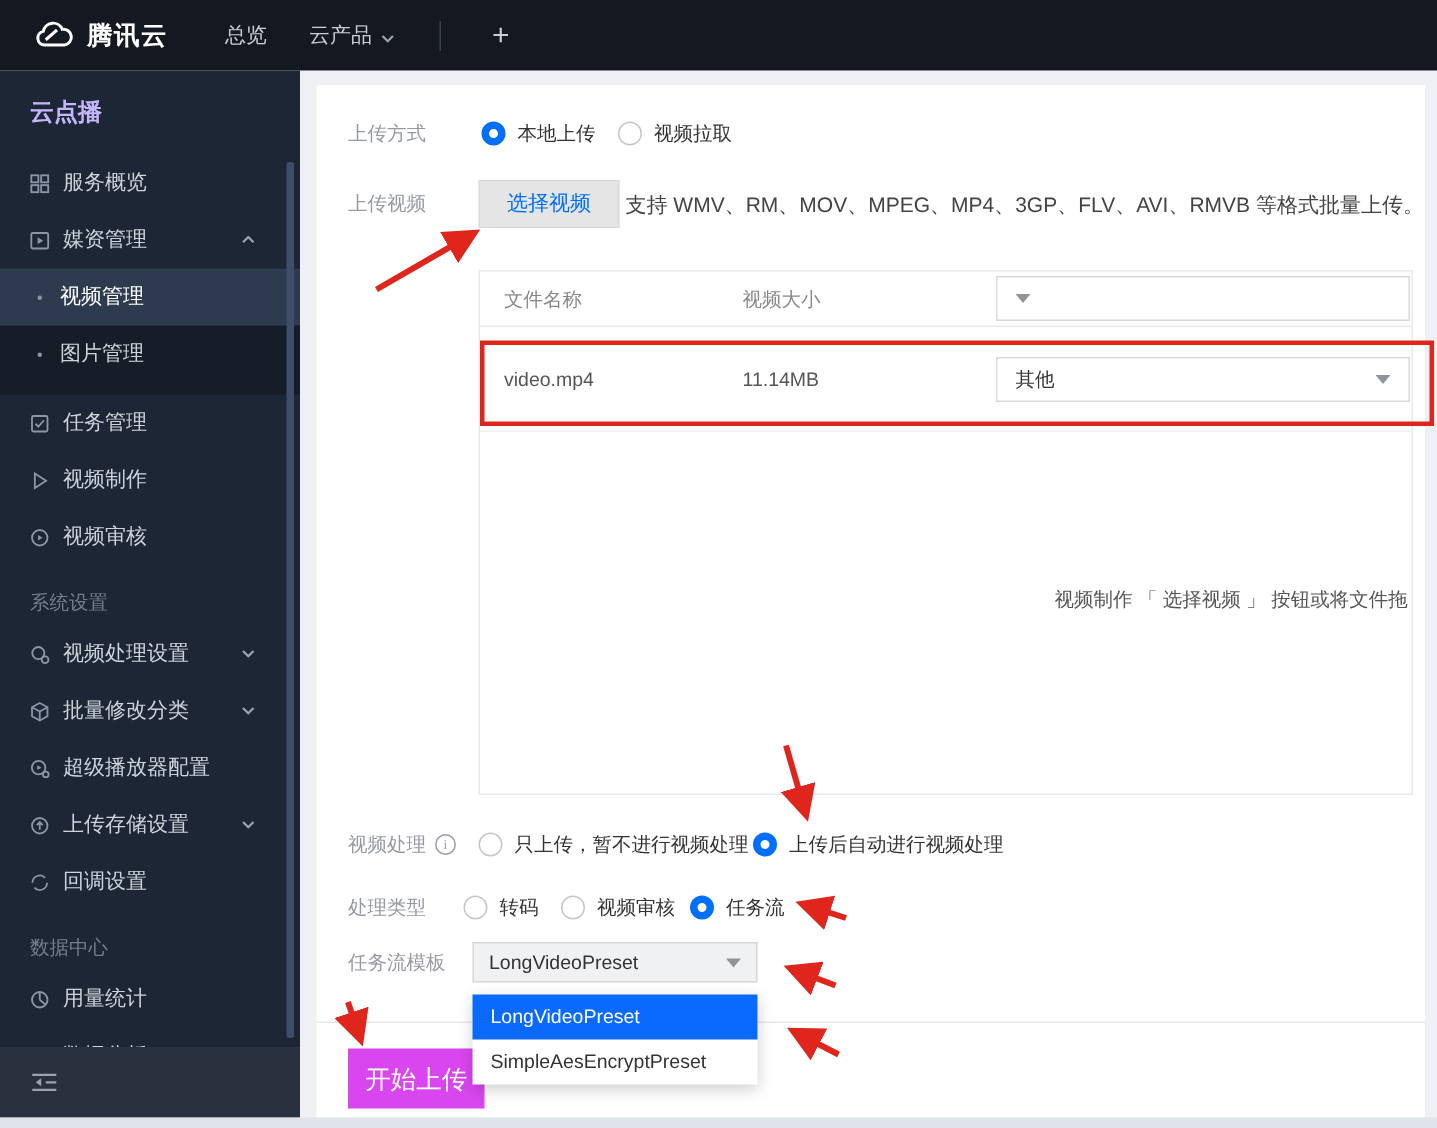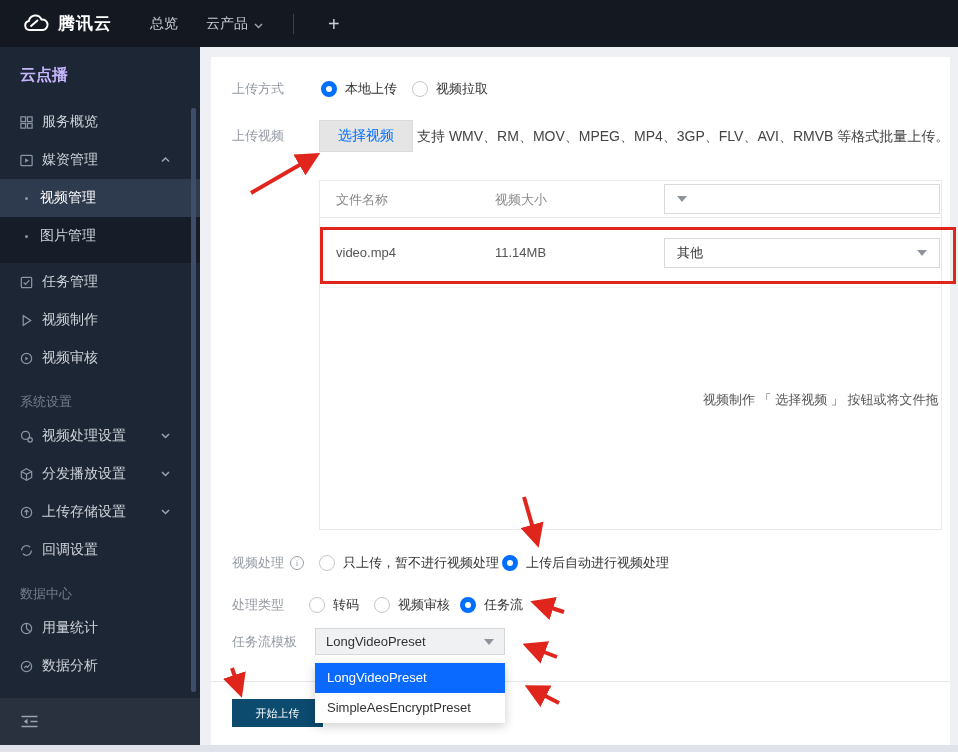--- a/index.html
+++ b/index.html
@@ -60,21 +60,21 @@
   .empty-hint { position:absolute; left:383px; top:210px; font-size:13px; color:#555; white-space:nowrap; }
 
   .tf-select { position:absolute; left:104px; top:571px; width:190px; height:27px; background:#f0f1f3; border:1px solid #d5d7da; display:flex; align-items:center; padding:0 10px; cursor:pointer; }
   .tf-select .ms-text { font-size:13px; color:#333; flex:1; }
   .footer-divider { position:absolute; left:0; top:624px; width:739px; height:1px; background:#e8e8e8; }
 
   .dropdown-menu { position:absolute; left:104px; top:606px; width:190px; background:#fff; box-shadow:0 3px 10px rgba(0,0,0,0.2); z-index:30; }
   .dd-option { height:30px; line-height:30px; padding-left:12px; font-size:13px; color:#333; cursor:pointer; white-space:nowrap; }
   .dd-option.active { background:#0a6aff; color:#fff; }
 
-  .submit-btn { position:absolute; left:21px; top:642px; width:91px; height:28px; background:#0c4a6e; border:none; color:#fff; font-size:11px; cursor:pointer; z-index:20; font-family:inherit; }
+  .submit-btn { position:absolute; left:21px; top:642px; width:91px; height:40px; background:#d946ef; border:none; color:#fff; font-size:17px; cursor:pointer; z-index:20; font-family:inherit; }
 
   .info-icon { width:14px; height:14px; border:1px solid #9aa0a8; border-radius:50%; color:#9aa0a8; font-size:9px; line-height:12px; text-align:center; display:inline-block; margin-left:6px; font-family:"Liberation Serif",serif; }
 
   
   .anno-rect { position:absolute; left:320px; top:227px; width:636px; height:57px; border:3px solid #e0261c; z-index:40; pointer-events:none; }
   .anno-svg { position:absolute; left:0; top:0; width:958px; height:752px; z-index:50; pointer-events:none; }
   .bottom-strip { position:absolute; top:745px; left:0; width:958px; height:7px; background:#e0e4ea; z-index:60; }
 </style>
 </head>
 <body>
@@ -192,28 +192,38 @@
       </span>
     </div>
 
     <div class="sb-item">
       <span class="sb-icon">
         <svg width="15" height="15" viewBox="0 0 16 16">
             <path d="M8 1.8l5.5 3v6.4L8 14.2l-5.5-3V4.8z"></path>
             <path d="M2.5 4.8L8 7.8l5.5-3M8 7.8v6.4"></path>
           </svg>
       </span>
-      <span>分发播放设置</span>
+      <span>批量修改分类</span>
       <span class="sb-caret">
         <svg width="9" height="6" viewBox="0 0 9 6">
             <polyline points="1,1 4.5,4.5 8,1"></polyline>
           </svg>
       </span>
     </div>
 
+    <div class="sb-item">
+      <span class="sb-icon">
+        <svg width="15" height="15" viewBox="0 0 16 16">
+            <circle cx="7.2" cy="7.2" r="4.8"></circle>
+            <path d="M6.2 5.5l3 1.7-3 1.7z" fill="#8b95a6" stroke="none"></path>
+            <circle cx="12.3" cy="12" r="2"></circle>
+          </svg>
+      </span>
+      <span>超级播放器配置</span>
+    </div>
 
     <div class="sb-item">
       <span class="sb-icon">
         <svg width="15" height="15" viewBox="0 0 16 16">
             <circle cx="8" cy="8" r="5.5"></circle>
             <path d="M8 10.8V5.8M5.9 7.6L8 5.4l2.1 2.2"></path>
           </svg>
       </span>
       <span>上传存储设置</span>
       <span class="sb-caret">

